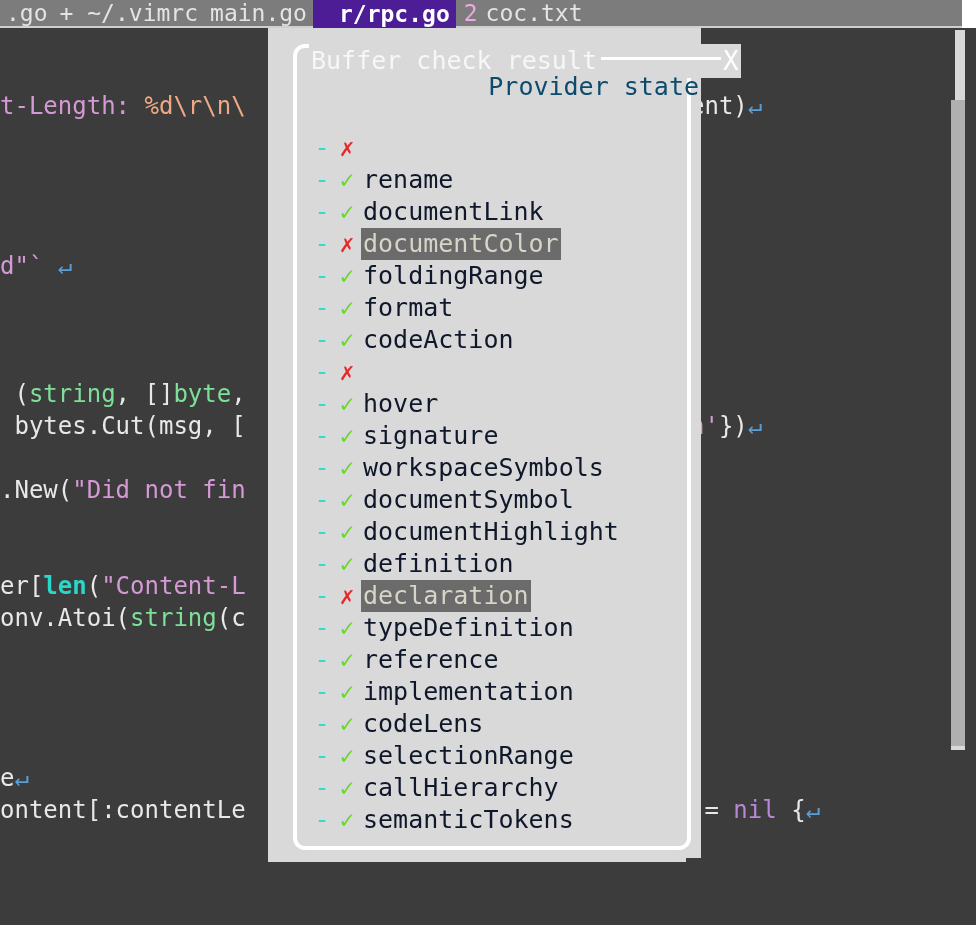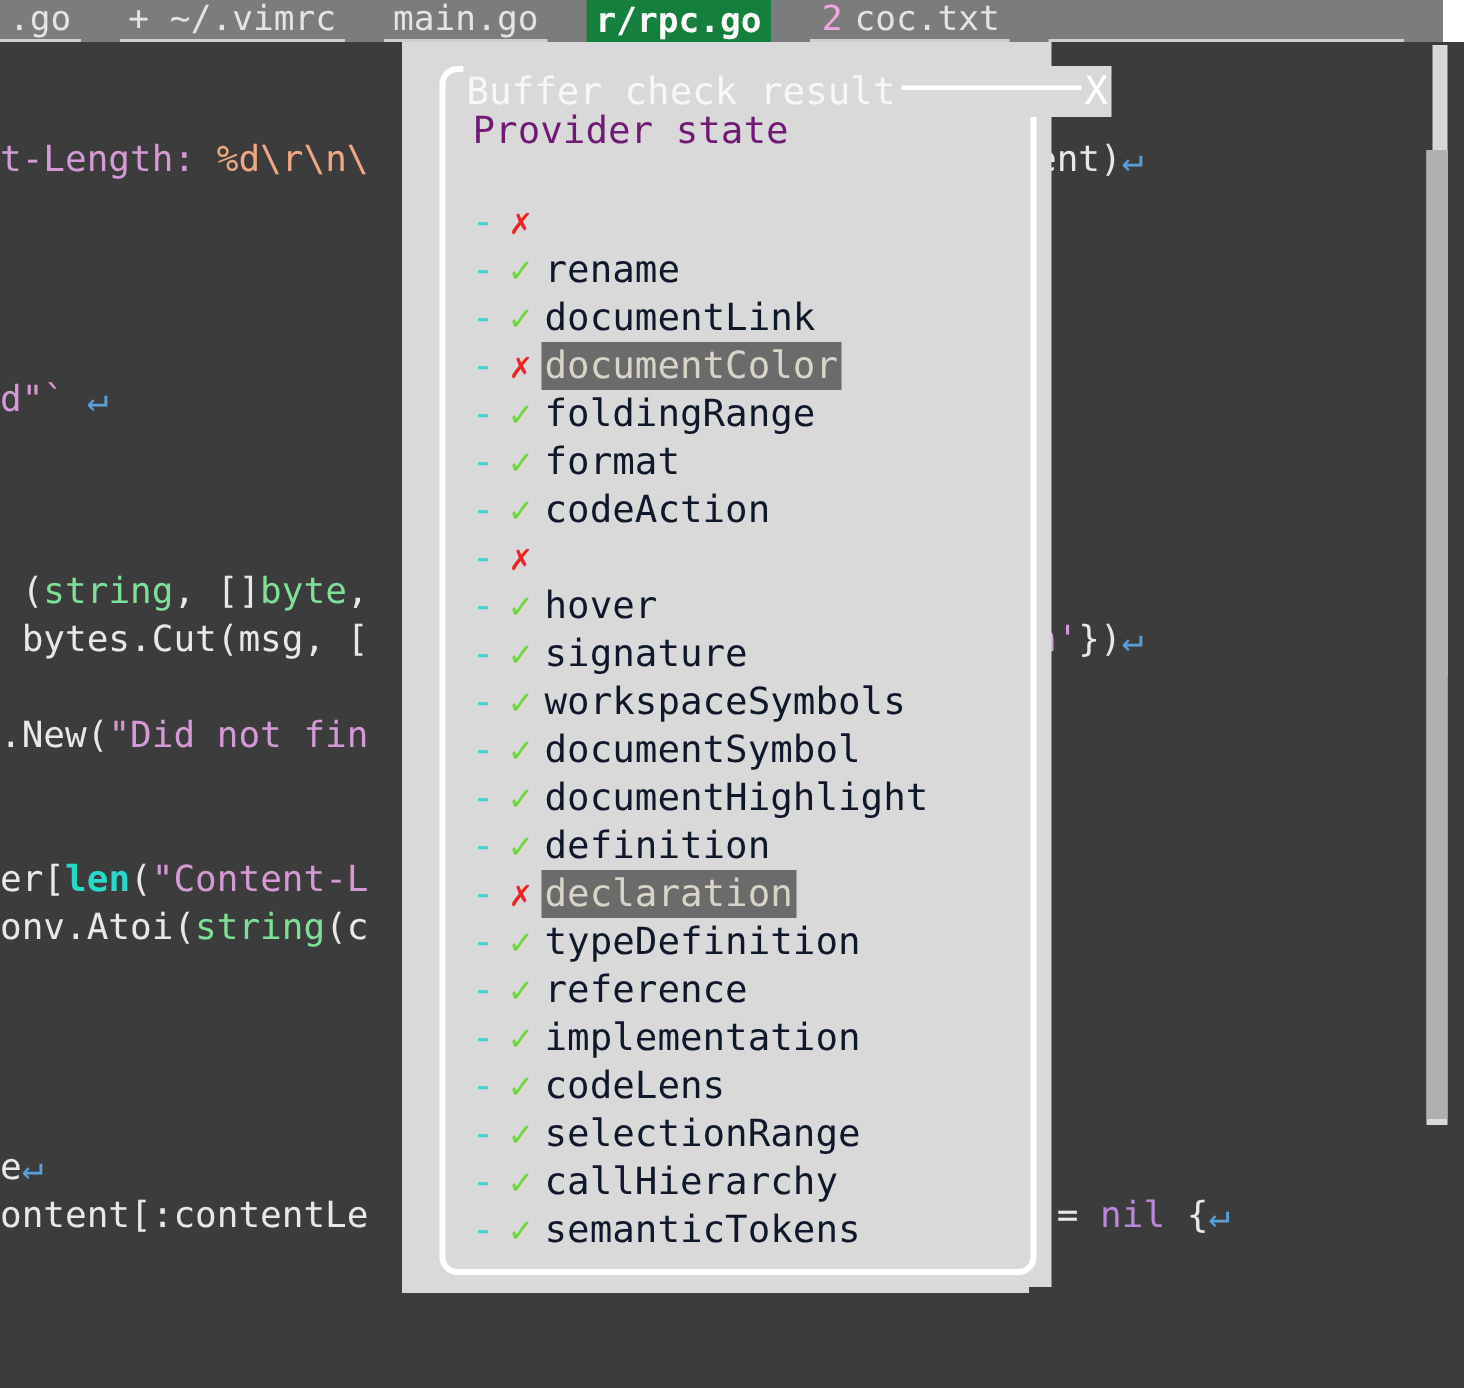--- a/index.html
+++ b/index.html
@@ -9,26 +9,25 @@
     font-family:"DejaVu Sans Mono", monospace;
   }
   #screen{ position:relative; width:976px; height:925px; background:#3c3c3c; }
 
   
   #tabline{
     position:absolute; left:0; top:0; width:976px; height:28px;
     background:#7c7c7c; display:flex; align-items:flex-end;
     font-size:23px; line-height:28px; white-space:nowrap;
     overflow:hidden;
-    gap:26px;
   }
   .tab{ height:28px; display:flex; align-items:center; padding:0 0px; }
   .tab-text{ color:#e4e4e4; padding:0 6px; }
   .tab.inactive{ background:#7c7c7c; border-bottom:2px solid #cfcfcf; }
-  .tab.active{ background:#15803d; }
+  .tab.active{ background:#4c1d95;padding-left:20px; }
   .tab.active .tab-text{ color:#ffffff; font-weight:bold; }
   .tab-count{ color:#f0a8e0; padding-left:8px; padding-right:2px; }
   .tab-filler{ flex:1 1 auto; background:#7c7c7c; height:28px; border-bottom:2px solid #cfcfcf;}
   .tab-end{ width:14px; height:28px; background:#ffffff; }
 
   
   #code{
     position:absolute; left:0; top:28px; width:976px; height:897px;
     font-size:24px; line-height:32px; color:#e8e8e8;
     font-family:"DejaVu Sans Mono", monospace;
@@ -71,22 +70,22 @@
   #popup-close{
     color:#ffffff; font-size:26px; line-height:30px;
     margin-left:2px; cursor:pointer;
   }
 
   #popup-body{
     position:absolute; left:14px; top:22px; width:388px; height:794px;
     overflow:hidden;
   }
   #subtitle{
-    font-size:25px; line-height:34px; color:#701a75;
-    padding-left:4px; height:36px;
+    font-size:25px; line-height:34px; color:#0c4a6e;
+    padding-left:4px; height:36px;text-align:right;
   }
   #list{ position:relative; padding-top:26px; }
   .row{
     display:flex; align-items:center;
     height:32px; font-size:25px; line-height:32px;
     white-space:nowrap;
   }
   .bullet{ color:#38d8c8; width:22px; text-align:center; }
   .mark{ width:28px; text-align:center; font-size:24px; }
   .mark.ok{ color:#6ad82c; }

